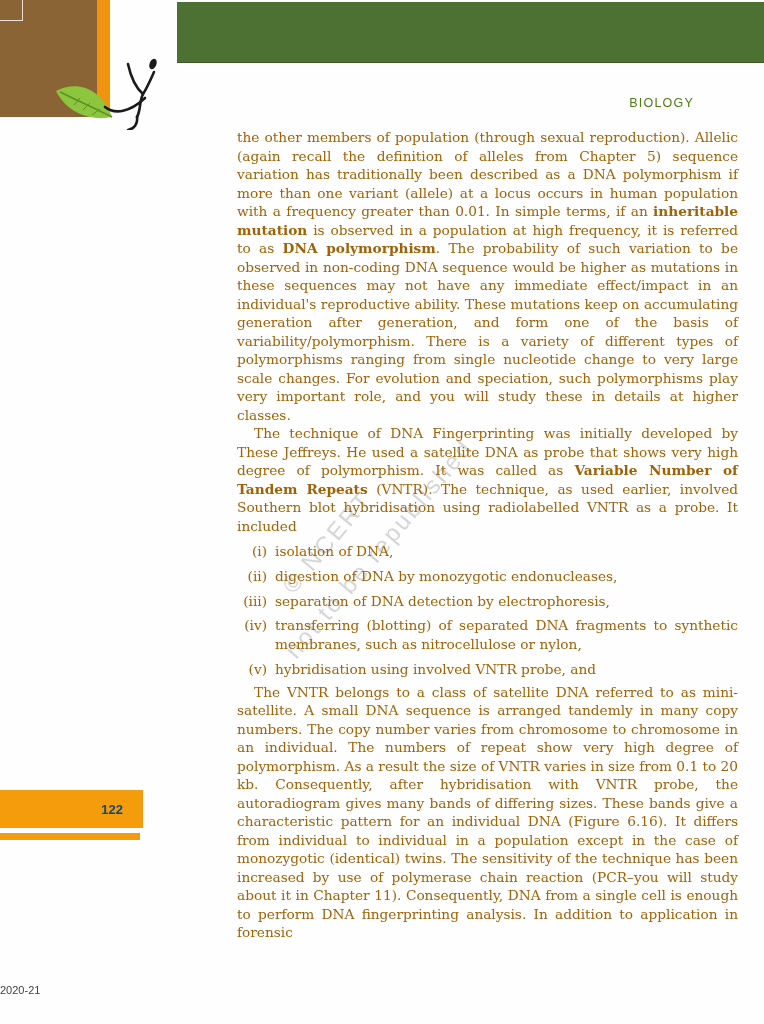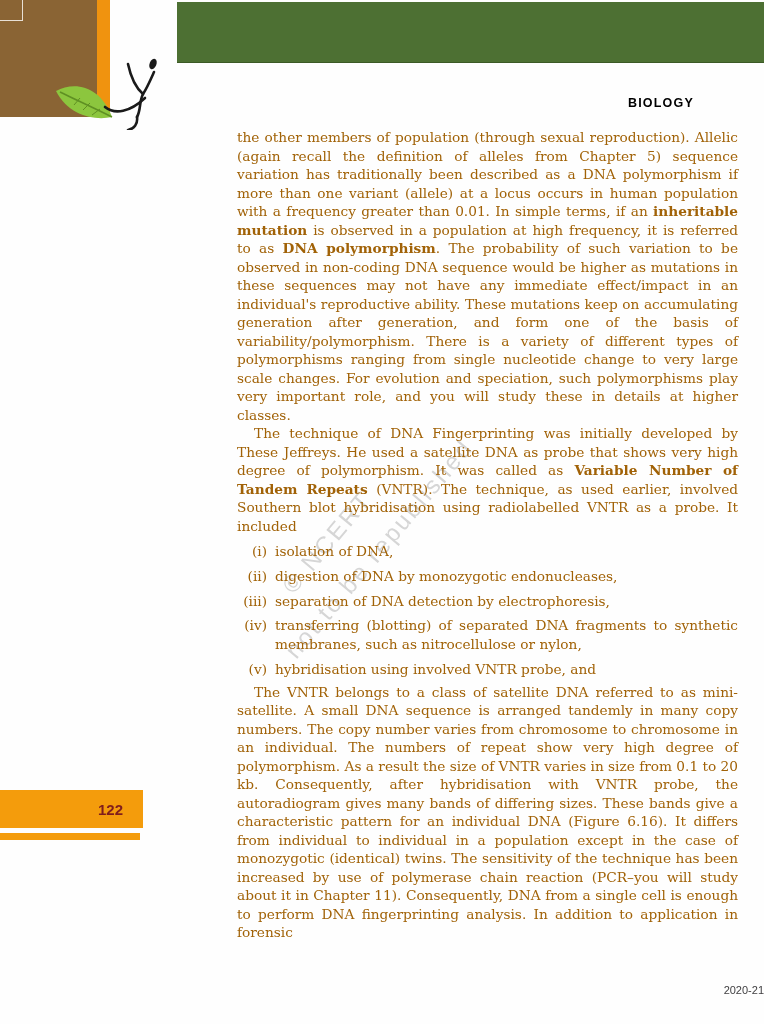--- a/index.html
+++ b/index.html
@@ -10,21 +10,21 @@
   }
   
   .brown-block { position:absolute; left:0; top:0; width:97px; height:117px; background:#8a6434; }
   .corner-mark { position:absolute; left:0; top:0; width:23px; height:21px;
     border-right:1.5px solid rgba(255,255,255,.8); border-bottom:1.5px solid rgba(255,255,255,.8); }
   .orange-strip { position:absolute; left:97px; top:0; width:13px; height:117px; background:#f0930f; }
   .green-bar { position:absolute; left:177px; top:2px; width:587px; height:60px; background:#4d7033;
     box-shadow:0 1px 0 #3c5a26; }
   .logo { position:absolute; left:52px; top:55px; width:125px; height:75px; }
   .running-head { position:absolute; right:70px; top:96px; font-family:"Liberation Sans", sans-serif;
-    font-size:12.5px; font-weight:700; letter-spacing:1.2px; color:#000000;text-align:center; }
+    font-size:12.5px; font-weight:400; letter-spacing:1.2px; color:#4d7c0f;text-align:center; }
   
   .watermark {
     position:absolute; left:218px; top:478px; width:310px; z-index:0;
     transform:rotate(-50deg); transform-origin:center;
     font-family:"Liberation Sans", sans-serif; font-size:24px; letter-spacing:2.5px;
     color:rgba(173,173,173,0.5); line-height:44px; white-space:nowrap;
   }
   .watermark .wm1 { margin-left:48px; }
   
   .body-col {
@@ -36,23 +36,23 @@
   .num-list { margin:7px 0 4px 0; }
   .li { display:flex; margin-top:6px; line-height:18.8px; }
   .li-marker { flex:none; width:30px; text-align:right; margin-right:8px; }
   .li-text { flex:1; text-align:justify; }
   .p3 { margin-top:11px; }
   b { font-weight:700; }
   
   .page-num-box { position:absolute; left:0; top:790px; width:143px; height:38px; background:#f49c0c;
     display:flex; align-items:center; justify-content:flex-end; padding-right:20px; }
   .page-num-box span { font-family:"Liberation Sans", sans-serif; font-weight:700;
-    font-size:15px; color:#7f1d1d; }
+    font-size:13px; color:#0c4a6e; }
   .page-num-strip { position:absolute; left:0; top:833px; width:140px; height:7px; background:#f49c0c; }
-  .footer-year { position:absolute; left:0; top:984px; width:764px; text-align:right;
+  .footer-year { position:absolute; left:0; top:984px; width:764px; text-align:left;
     font-family:"Liberation Sans", sans-serif; font-size:11px; color:#414042; }
 </style>
 </head>
 <body>
 
 <div class="page">
 
   <div class="brown-block">
     <div class="corner-mark"></div>
   </div>

